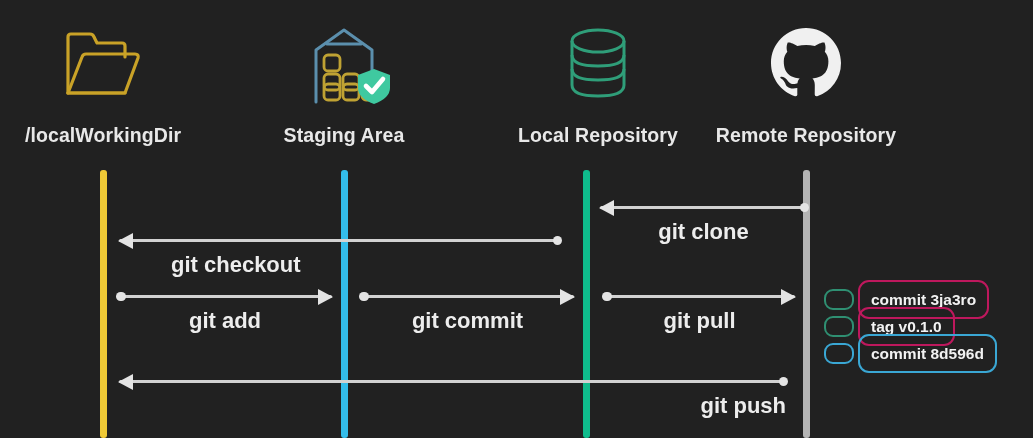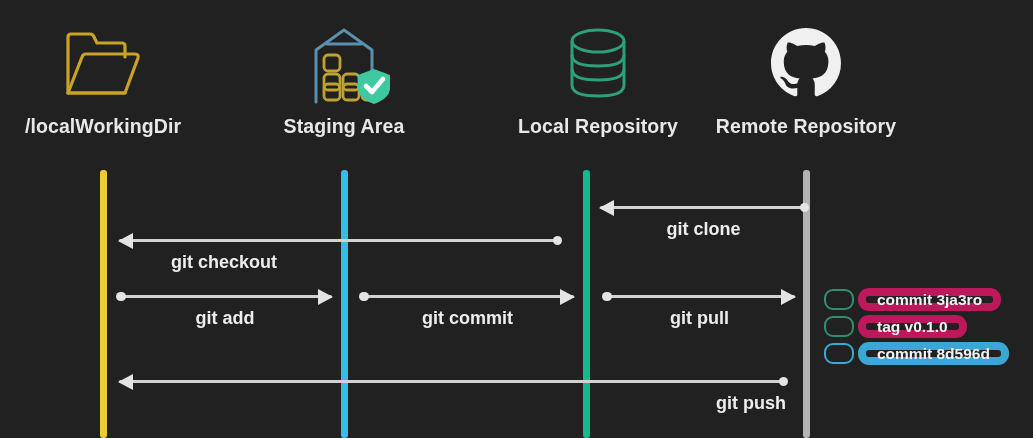--- a/index.html
+++ b/index.html
@@ -23,21 +23,21 @@
     width: 200px;
     text-align: center;
   }
   .actor-icon {
     height: 82px;
     display: flex;
     align-items: center;
     justify-content: center;
   }
   .actor-label {
-    margin-top: 11px;
+    margin-top: 20px;
     color: #e8e8e8;
     font-size: 19.5px;
     font-weight: 600;
     letter-spacing: 0.1px;
     white-space: nowrap;
   }
 
   
   .lifeline {
     position: absolute;
@@ -81,21 +81,21 @@
   .msg .head.left {
     left: -1px;
     border-right: 15px solid #e4e4e4;
   }
   .msg .msg-label {
     position: absolute;
     top: 13px;
     width: 100%;
     text-align: center;
     color: #ededed;
-    font-size: 18px;
+    font-size: 22px;
     font-weight: 600;
     white-space: nowrap;
   }
 
   
   #badge-list {
     position: absolute;
     left: 824px;
     top: 287px;
   }
@@ -108,23 +108,23 @@
   .badge-node {
     width: 30px;
     height: 21px;
     border: 2px solid #2f8f72;
     border-radius: 9px;
     box-sizing: border-box;
     flex: 0 0 auto;
   }
   .badge-pill {
     margin-left: 4px;
-    height: 23px;
+    height: 39px;
     padding: 0 11px;
-    border: 8px solid #be185d;
+    border: 2px solid #be185d;
     border-radius: 11px;
     box-sizing: border-box;
     display: flex;
     align-items: center;
     justify-content: center;
     color: #f2f2f2;
     font-size: 15.5px;
     font-weight: 600;
     white-space: nowrap;
   }

